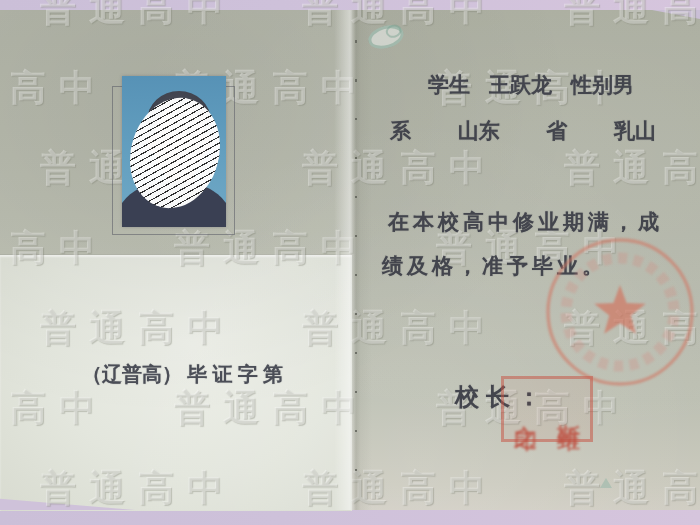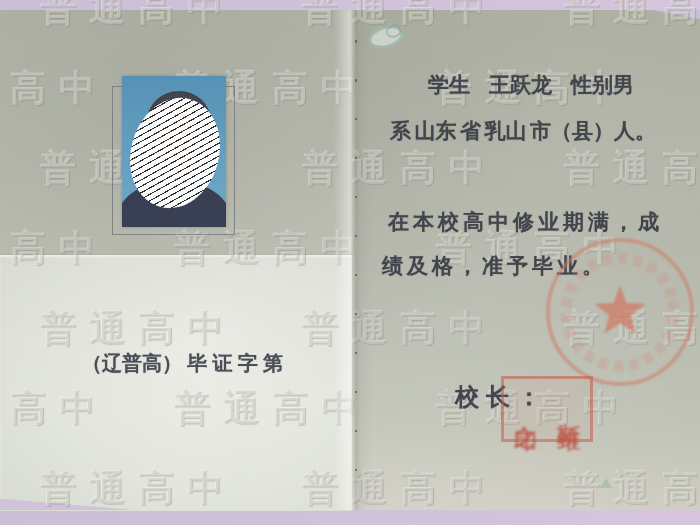--- a/index.html
+++ b/index.html
@@ -63,21 +63,21 @@
   
   .l-student{left:428px;top:71px;width:206px;font-size:21px;}
   .l-origin{left:390px;top:117px;width:266px;font-size:21px;}
   .l-birth{left:390px;top:164px;width:274px;font-size:21px;}
   .l-body1{left:388px;top:208px;font-size:21px;letter-spacing:4px;}
   .l-body2{left:382px;top:252px;font-size:21px;letter-spacing:4px;}
   .l-school{left:455px;top:328px;font-size:22px;letter-spacing:7px;}
   .l-principal{left:455px;top:381px;font-size:24px;letter-spacing:7px;}
   .l-date{left:449px;top:446px;font-size:21px;letter-spacing:3.5px;}
   
-  .l-series{left:82px;top:350px;width:201px;font-size:20px;color:#4b4e57;}
+  .l-series{left:82px;top:361px;width:201px;font-size:20px;color:#4b4e57;}
   .l-number{left:117px;top:419px;display:flex;align-items:center;color:#6b7280;
     font-family:"DejaVu Sans Mono","Liberation Mono",monospace;font-size:20px;
     font-weight:bold;text-shadow:0 0 1px rgba(90,95,110,.4);}
   .redact{display:inline-block;width:42px;height:22px;margin:0 1px 0 2px;
     background-image:repeating-linear-gradient(135deg,rgba(0,0,0,0) 0 3.8px,#333 3.8px 4.9px);}
   .num-suffix{font-family:"Liberation Serif","DejaVu Serif",serif;color:#555a66;margin-left:3px;}
   
   .seal-round{position:absolute;left:541px;top:233px;}
   .seal-square{position:absolute;left:501px;top:376px;width:86px;height:60px;
     border:3.5px solid rgba(198,82,66,.5);background:rgba(214,120,100,.07);
@@ -157,21 +157,20 @@
   <div class="line l-student">
     <span>学生</span>
     <span>王跃龙</span>
     <span>性别男</span>
   </div>
   <div class="line l-origin">
     <span>系</span>
     <span>山东</span>
     <span>省</span>
     <span>乳山</span>
-    <span>市（县）人。</span>
   </div>
   <div class="line l-body1 single">在本校高中修业期满，成</div>
   <div class="line l-body2 single">绩及格，准予毕业。</div>
   <div class="line l-principal single">校长：</div>
 
   <svg class="seal-round" width="158" height="158" viewBox="0 0 158 158">
     <defs>
       <filter id="sblur" x="-20%" y="-20%" width="140%" height="140%">
         <feGaussianBlur stdDeviation="1.1"></feGaussianBlur>
       </filter>

